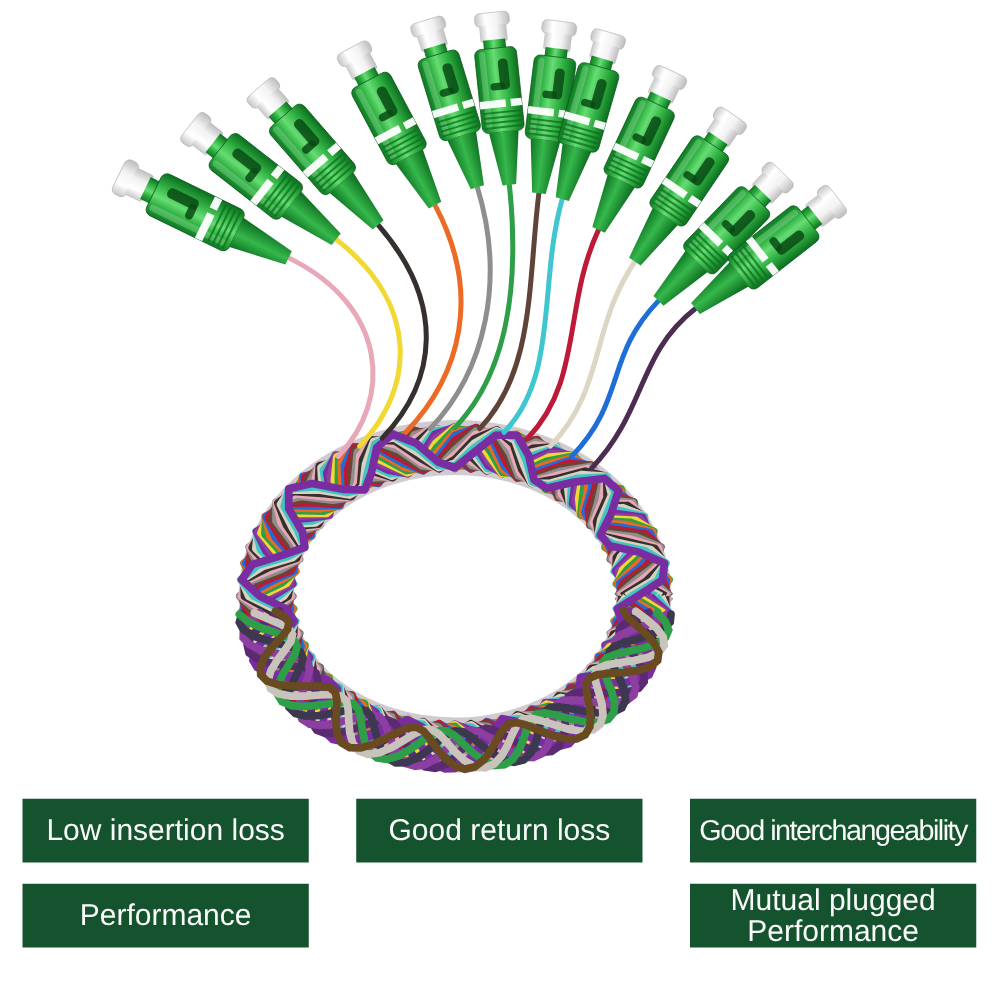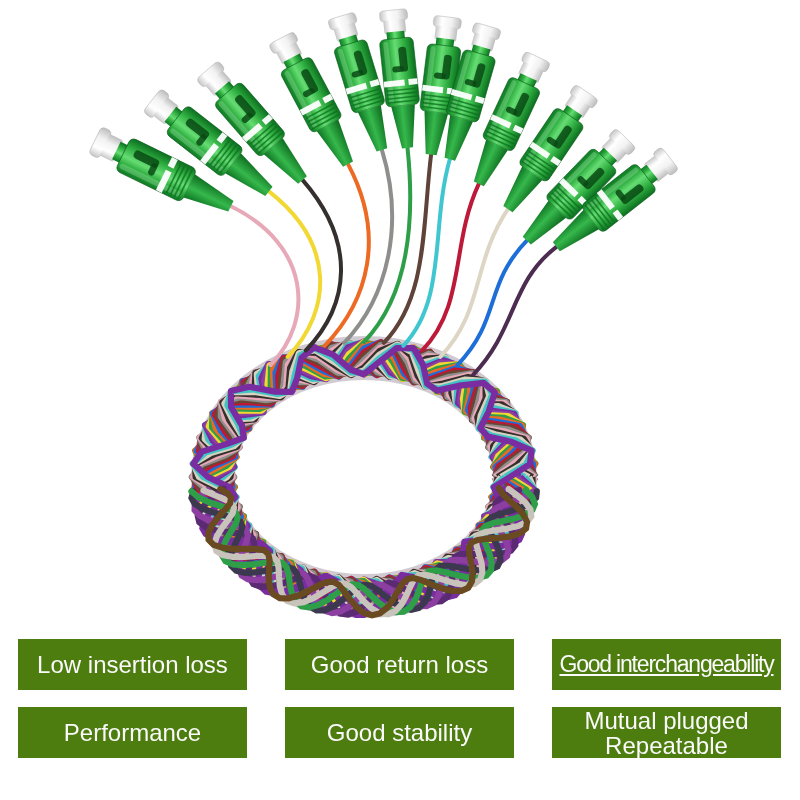--- a/index.html
+++ b/index.html
@@ -1,24 +1,24 @@
 <!DOCTYPE html>
 <html><head>
 <meta charset="utf-8">
 <style>
   html,body{margin:0;padding:0;background:#ffffff;}
   #stage{position:relative;width:800px;height:800px;background:#ffffff;overflow:hidden;
          font-family:"Liberation Sans", sans-serif;}
   #scene{position:absolute;left:0;top:0;}
-  .fb{position:absolute;width:229px;height:51px;background:#4d7c0f;color:#fafafa;
+  .fb{position:absolute;width:229px;height:51px;background:#14532d;color:#fafafa;
       display:flex;align-items:center;justify-content:center;text-align:center;
       font-size:24px;line-height:25px;white-space:pre-line;}
   .c0{left:18px}.c1{left:285px}.c2{left:552px}
   .r0{top:639px}.r1{top:707px}
-  .tight{font-size:23px;letter-spacing:-1.2px;white-space:nowrap;text-decoration:underline;}
+  .tight{font-size:23px;letter-spacing:-1.2px;white-space:nowrap;}
 </style>
 </head>
 <body>
 
 <div id="stage">
 
   <svg id="scene" width="800" height="800" viewBox="0 0 800 800">
     <defs>
       <linearGradient id="capGrad" x1="0" y1="0" x2="1" y2="0">
         <stop offset="0" stop-color="#c6c6c6"></stop>
@@ -284,16 +284,15 @@
         </g>
       </g>
   </svg>
 
   <div class="fb c0 r0">Low insertion loss</div>
   <div class="fb c1 r0">Good return loss</div>
   <div class="fb c2 r0">
     <span class="tight">Good interchangeability</span>
   </div>
   <div class="fb c0 r1">Performance</div>
-  <div class="fb c1 r1">Good stability</div>
   <div class="fb c2 r1">Mutual plugged
-Repeatable</div>
+Performance</div>
 </div>
 
 </body></html>

